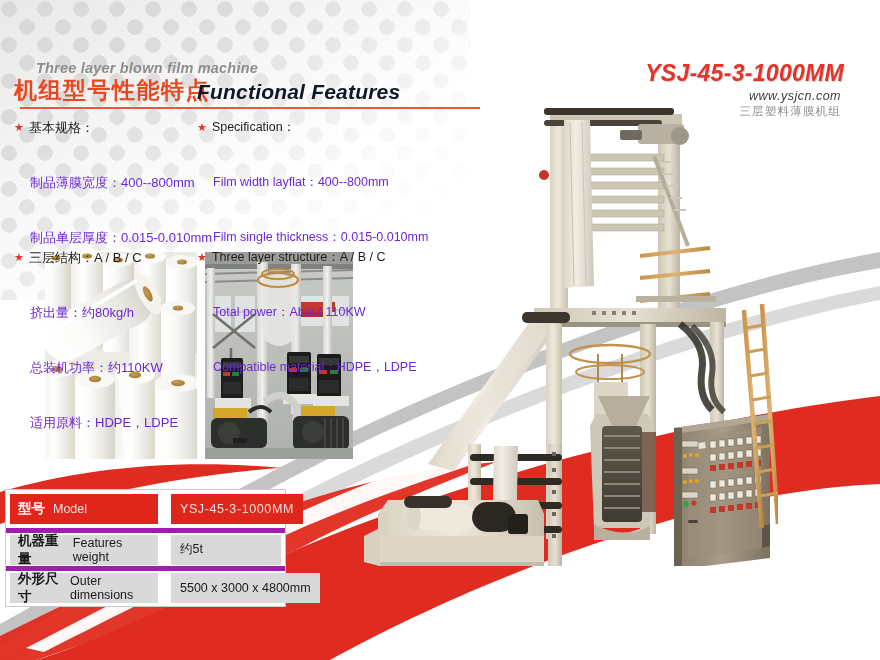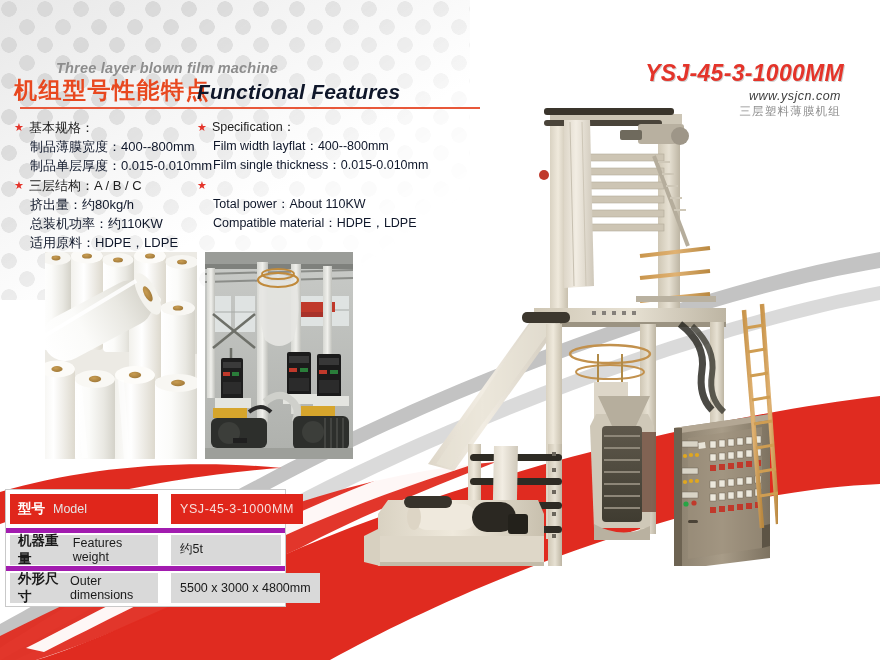--- a/index.html
+++ b/index.html
@@ -29,21 +29,21 @@
   }
 
   
   .swoosh { position:absolute; inset:0; width:880px; height:660px; z-index:2; pointer-events:none; }
 
   
   .hdr { position:absolute; z-index:6; }
   #eyebrow {
     left:36px; top:60px;
     font-size:14.5px; font-style:italic; font-weight:bold;
-    color:#8d8d8d; letter-spacing:.2px;margin-left:20px;
+    color:#8d8d8d; letter-spacing:.2px;
   }
   #cn-title {
     left:14px; top:75px;
     font-size:23px; font-weight:bold; color:#e8481f;
     letter-spacing:1.5px;
   }
   #en-title {
     left:197px; top:80px;
     font-size:21px; font-weight:bold; font-style:italic; color:#0f172a;
     letter-spacing:.2px;
@@ -76,22 +76,22 @@
   #spec-en { left:197px; top:118px; width:250px; }
 
   .spec-group { margin-bottom:1px; }
   .spec-head {
     display:flex; align-items:flex-start; gap:5px;
     font-size:12.5px; color:#1d1d1d; line-height:19px; white-space:nowrap;
   }
   #spec-cn .spec-head { font-size:13px; }
   .star { color:#e4342a; font-size:11px; line-height:19px; flex:none; }
   .spec-line {
-    font-size:12.5px; color:#0f172a; line-height:19px;
-    padding-left:16px; white-space:nowrap;
+    font-size:12.5px; color:#6d28d9; line-height:19px;
+    padding-left:16px; white-space:nowrap;margin-top:36px;
   }
   #spec-cn .spec-line { font-size:13px; }
 
   
   .photo {
     position:absolute; z-index:5; overflow:hidden; background:#cfcfcf;
   }
   #photo-rolls { left:45px; top:252px; width:152px; height:207px; }
   #photo-factory { left:205px; top:252px; width:148px; height:207px; }
 
@@ -417,20 +417,21 @@
         <div class="spec-head">
           <span class="star">★</span>
           <span>Specification：</span>
         </div>
         <div class="spec-line">Film width layflat：400--800mm</div>
         <div class="spec-line">Film single thickness：0.015-0.010mm</div>
       </div>
       <div class="spec-group">
         <div class="spec-head">
           <span class="star">★</span>
+          <span>Three layer structure：A / B / C</span>
         </div>
         <div class="spec-line">Total power：About 110KW</div>
         <div class="spec-line">Compatible material：HDPE，LDPE</div>
       </div>
     </div>
 
   <svg class="photo" id="photo-rolls" viewBox="0 0 152 207" xmlns="http://www.w3.org/2000/svg">
     <defs>
       <linearGradient id="rollg" x1="0" y1="0" x2="1" y2="0">
         <stop offset="0" stop-color="#ffffff"></stop>

